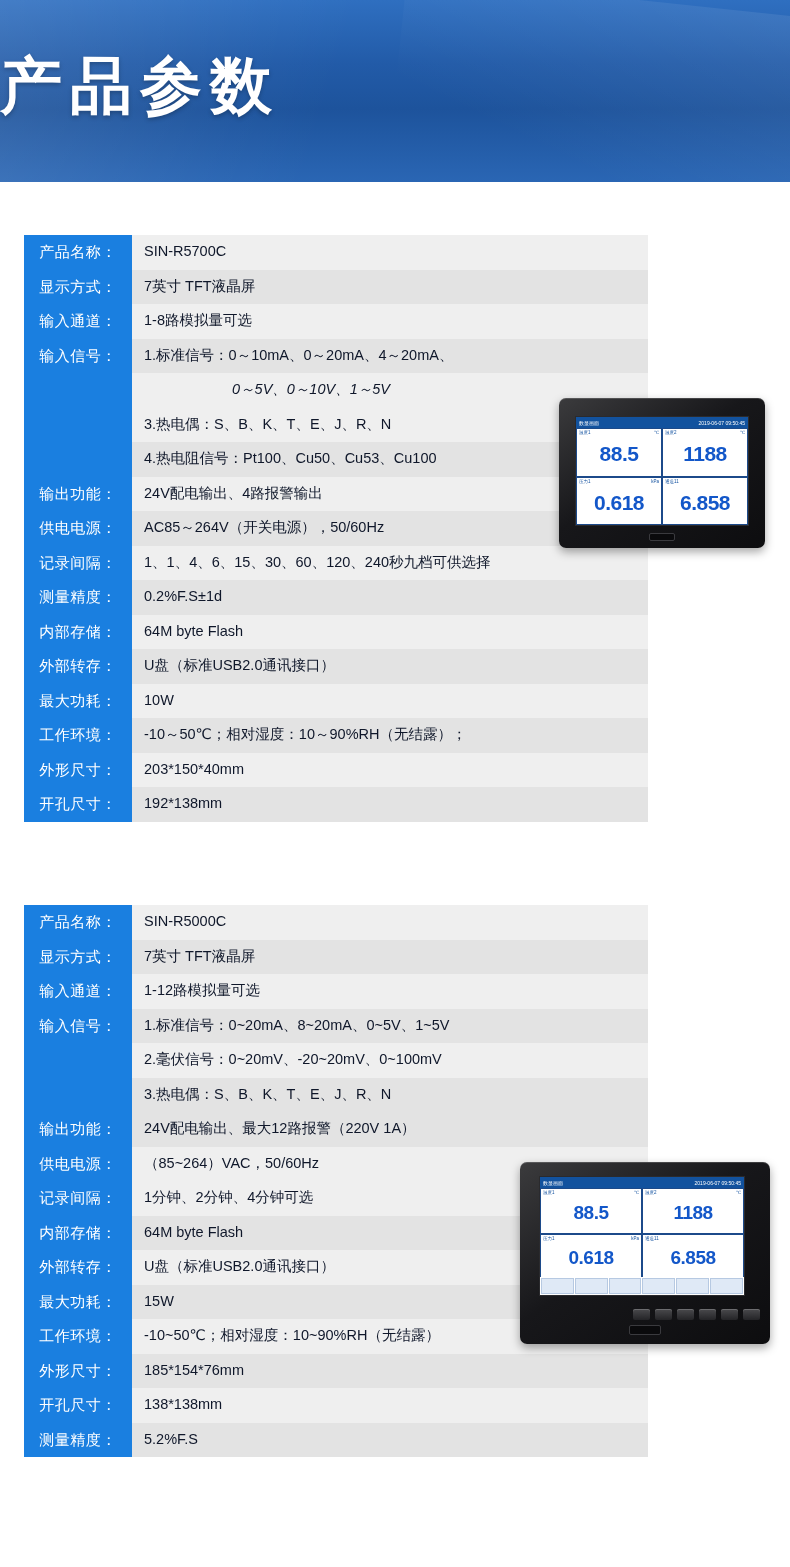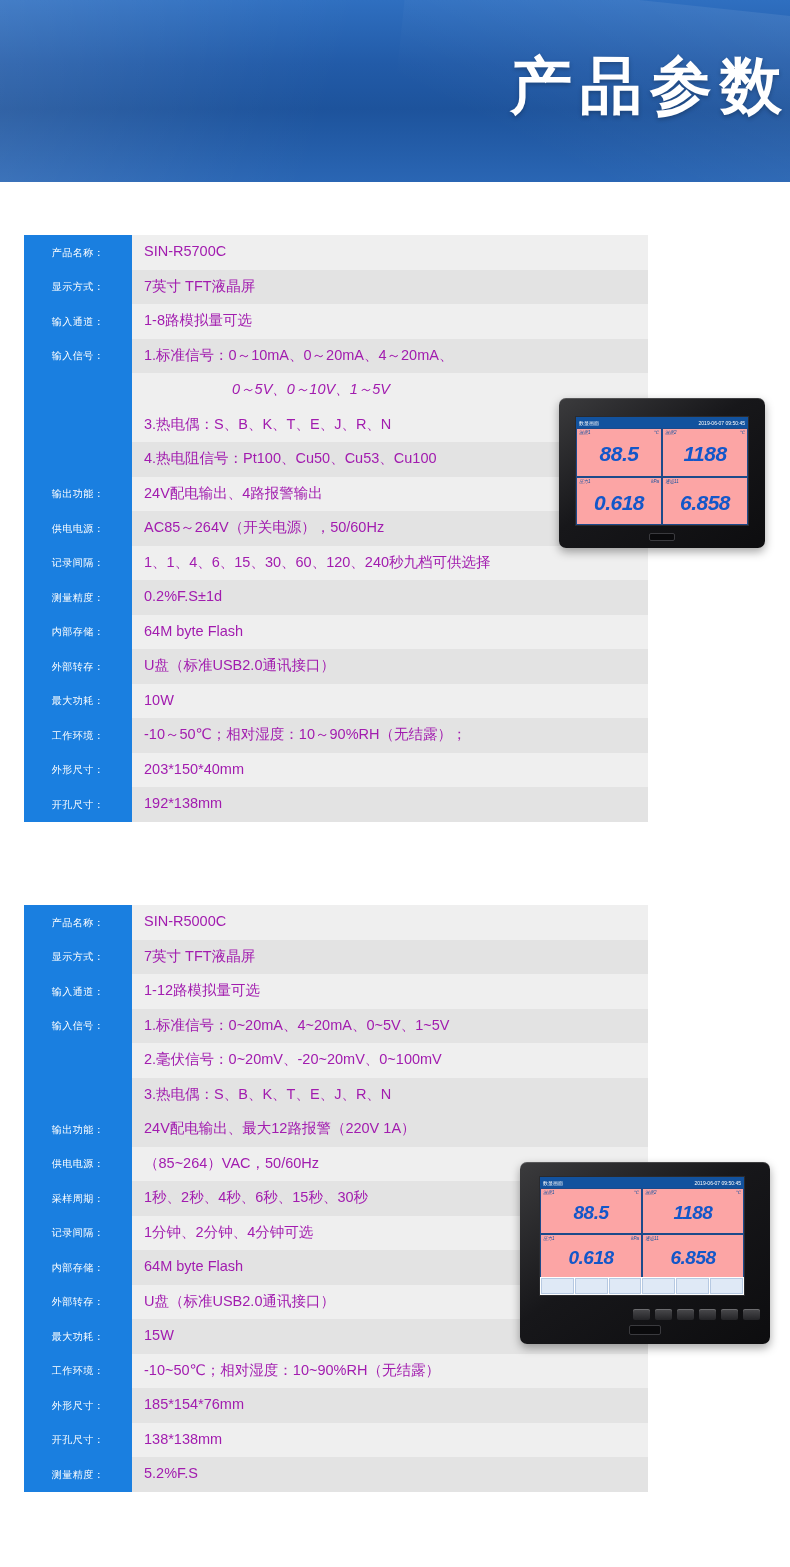--- a/index.html
+++ b/index.html
@@ -34,21 +34,21 @@
     position: absolute;
     right: -120px; bottom: -120px;
     width: 520px; height: 300px;
     background: linear-gradient(200deg, rgba(255,255,255,0.10) 0%, rgba(255,255,255,0.0) 60%);
     transform: rotate(6deg);
   }
   .banner-title {
     position: absolute;
     left: 0; right: 0;
     top: 44px;
-    text-align: right;
+    text-align: left;
     color: #ffffff;
     font-size: 62px;
     font-weight: bold;
     letter-spacing: 8px;
     text-shadow: 0 2px 4px rgba(0,0,0,0.25);
     z-index: 2;
   }
 
   .spec-table {
     position: absolute;
@@ -66,30 +66,30 @@
     color: #222222;
     vertical-align: middle;
     padding: 0;
     line-height: 1.35;
   }
   .spec-table td.label {
     width: 108px;
     background: #1a7fe0;
     color: #ffffff;
     text-align: center;
-    font-size: 10px;
+    font-size: 15px;
     letter-spacing: 0.5px;
   }
   .spec-table td.label.blank {
     background: #1a7fe0;
   }
   .spec-table td.value {
     background: #efefef;
     padding-left: 12px;
-    color: #a21caf;
+    color: #0f172a;
   }
   .spec-table td.value.indent {
     padding-left: 100px;
     font-style: italic;
   }
   .spec-table tr.alt td.value {
     background: #e3e3e3;
   }
 
   
@@ -143,25 +143,24 @@
     position: absolute;
     left: 0; right: 0; top: 11px; bottom: 0;
     display: grid;
     grid-template-columns: 1fr 1fr;
     grid-template-rows: 1fr 1fr;
   }
   .device2 .scr-grid { bottom: 16px; }
   .scr-cell {
     position: relative;
     border: 0.5px solid #1c4a8a;
-    background: #fca5a5;
+    background: #ffffff;
     display: flex;
     align-items: center;
     justify-content: center;
-    font-style: italic;
   }
   .scr-cell .cell-head {
     position: absolute;
     top: 1px; left: 2px; right: 2px;
     display: flex;
     justify-content: space-between;
     font-size: 4.5px;
     color: #1352a0;
   }
   .scr-val {
@@ -307,41 +306,37 @@
     <tr class="alt">
         <td class="label">显示方式：</td>
         <td class="value">7英寸 TFT液晶屏</td>
       </tr>
     <tr>
         <td class="label">输入通道：</td>
         <td class="value">1-12路模拟量可选</td>
       </tr>
     <tr class="alt">
         <td class="label">输入信号：</td>
-        <td class="value">1.标准信号：0~20mA、4~20mA、0~5V、1~5V</td>
+        <td class="value">1.标准信号：0~20mA、8~20mA、0~5V、1~5V</td>
       </tr>
     <tr>
         <td class="label blank"></td>
         <td class="value">2.毫伏信号：0~20mV、-20~20mV、0~100mV</td>
       </tr>
     <tr class="alt">
         <td class="label blank"></td>
         <td class="value">3.热电偶：S、B、K、T、E、J、R、N</td>
       </tr>
     <tr class="alt">
         <td class="label">输出功能：</td>
         <td class="value">24V配电输出、最大12路报警（220V 1A）</td>
       </tr>
     <tr>
         <td class="label">供电电源：</td>
         <td class="value">（85~264）VAC，50/60Hz</td>
-      </tr>
-    <tr class="alt">
-        <td class="label">采样周期：</td>
-        <td class="value">1秒、2秒、4秒、6秒、15秒、30秒</td>
       </tr>
     <tr>
         <td class="label">记录间隔：</td>
         <td class="value">1分钟、2分钟、4分钟可选</td>
       </tr>
     <tr class="alt">
         <td class="label">内部存储：</td>
         <td class="value">64M byte Flash</td>
       </tr>
     <tr>

